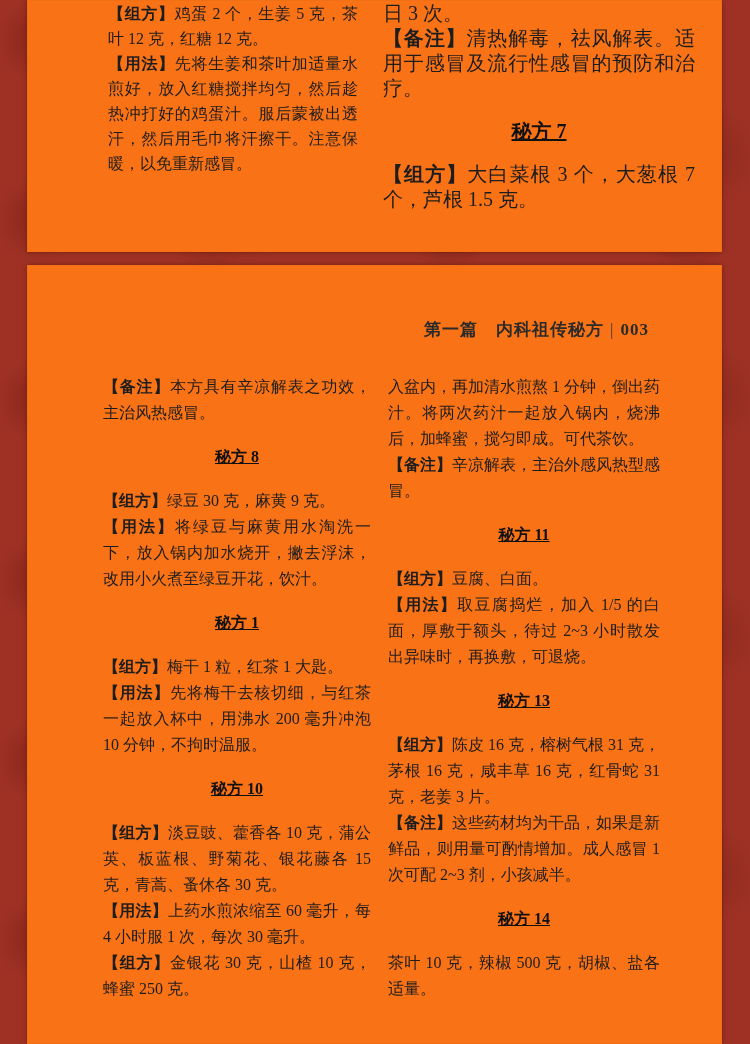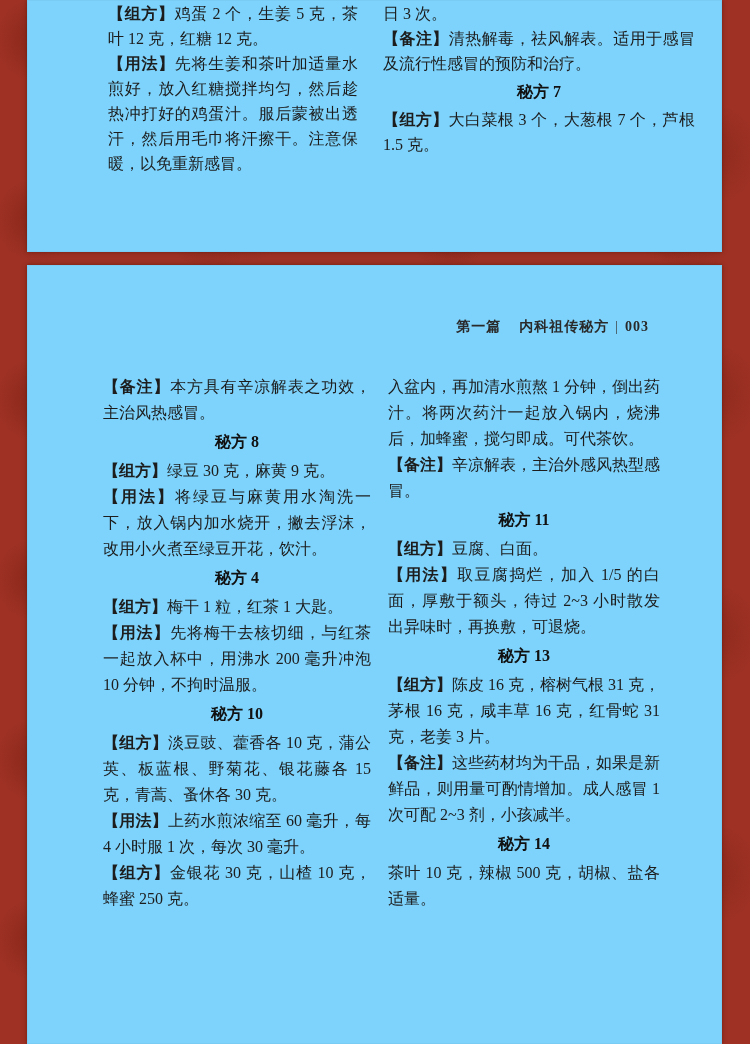--- a/index.html
+++ b/index.html
@@ -11,36 +11,36 @@
     position:absolute;inset:0;
     background-color:#9e3124;
     background-image:
       radial-gradient(circle at 18% 22%, rgba(125,34,21,.45) 0 14px, rgba(125,34,21,0) 42px),
       radial-gradient(circle at 72% 64%, rgba(130,38,24,.40) 0 18px, rgba(130,38,24,0) 52px),
       radial-gradient(circle at 45% 88%, rgba(118,30,18,.35) 0 12px, rgba(118,30,18,0) 40px),
       radial-gradient(circle at 88% 12%, rgba(118,30,18,.35) 0 16px, rgba(118,30,18,0) 48px);
     background-size:210px 180px,260px 240px,190px 210px,240px 200px;
   }
   .page{
-    position:absolute;left:27px;width:695px;background:#7dd3fc;
+    position:absolute;left:27px;width:695px;background:#f97316;
     box-shadow:0 0 4px rgba(72,16,8,.55), inset 0 0 0 1px rgba(0,0,0,.03);
   }
   .page-top{top:0;height:252px;}
   .page-bottom{top:265px;height:779px;}
   .col{position:absolute;color:#1d1d1d;}
   .col p{margin:0;text-align:justify;text-justify:inter-ideograph;}
-  .col p.heading{text-align:center;font-weight:bold;margin:3px 0;color:#111;}
+  .col p.heading{text-align:center;font-weight:bold;margin:18px 0;color:#111;text-decoration:underline;}
   .col .label{font-weight:bold;}
   
   .col-tl{left:81px;top:1px;width:250px;font-size:16px;line-height:25px;}
-  .col-tr{left:356px;top:1px;width:312px;font-size:16px;line-height:25px;}
+  .col-tr{left:356px;top:1px;width:312px;font-size:20px;line-height:25px;}
   
   .running-head{
     position:absolute;top:53px;right:73px;
-    font-size:14px;font-weight:bold;color:#2a2a2a;letter-spacing:1px;
+    font-size:17px;font-weight:bold;color:#2a2a2a;letter-spacing:1px;
     white-space:nowrap;
   }
   .running-head .gap{display:inline-block;width:18px;}
   .running-head .divider{padding:0 6px;font-weight:normal;color:#3a3a3a;}
   
   .col-bl{left:76px;top:109px;width:268px;font-size:16px;line-height:26px;}
   .col-br{left:361px;top:109px;width:272px;font-size:16px;line-height:26px;}
 </style>
 </head>
 <body>
@@ -62,21 +62,21 @@
 
 <div class="page page-bottom">
   <div class="running-head">
     <span>第一篇</span><span class="gap"></span><span>内科祖传秘方</span><span class="divider">|</span><span>003</span>
   </div>
   <div class="col col-bl">
       <p><b class="label">【备注】</b>本方具有辛凉解表之功效，主治风热感冒。</p>
       <p class="heading">秘方 8</p>
       <p><b class="label">【组方】</b>绿豆 30 克，麻黄 9 克。</p>
       <p><b class="label">【用法】</b>将绿豆与麻黄用水淘洗一下，放入锅内加水烧开，撇去浮沫，改用小火煮至绿豆开花，饮汁。</p>
-      <p class="heading">秘方 4</p>
+      <p class="heading">秘方 1</p>
       <p><b class="label">【组方】</b>梅干 1 粒，红茶 1 大匙。</p>
       <p><b class="label">【用法】</b>先将梅干去核切细，与红茶一起放入杯中，用沸水 200 毫升冲泡 10 分钟，不拘时温服。</p>
       <p class="heading">秘方 10</p>
       <p><b class="label">【组方】</b>淡豆豉、藿香各 10 克，蒲公英、板蓝根、野菊花、银花藤各 15 克，青蒿、蚤休各 30 克。</p>
       <p><b class="label">【用法】</b>上药水煎浓缩至 60 毫升，每 4 小时服 1 次，每次 30 毫升。</p>
       <p><b class="label">【组方】</b>金银花 30 克，山楂 10 克，蜂蜜 250 克。</p>
     </div>
   <div class="col col-br">
       <p>入盆内，再加清水煎熬 1 分钟，倒出药汁。将两次药汁一起放入锅内，烧沸后，加蜂蜜，搅匀即成。可代茶饮。</p>
       <p><b class="label">【备注】</b>辛凉解表，主治外感风热型感冒。</p>

